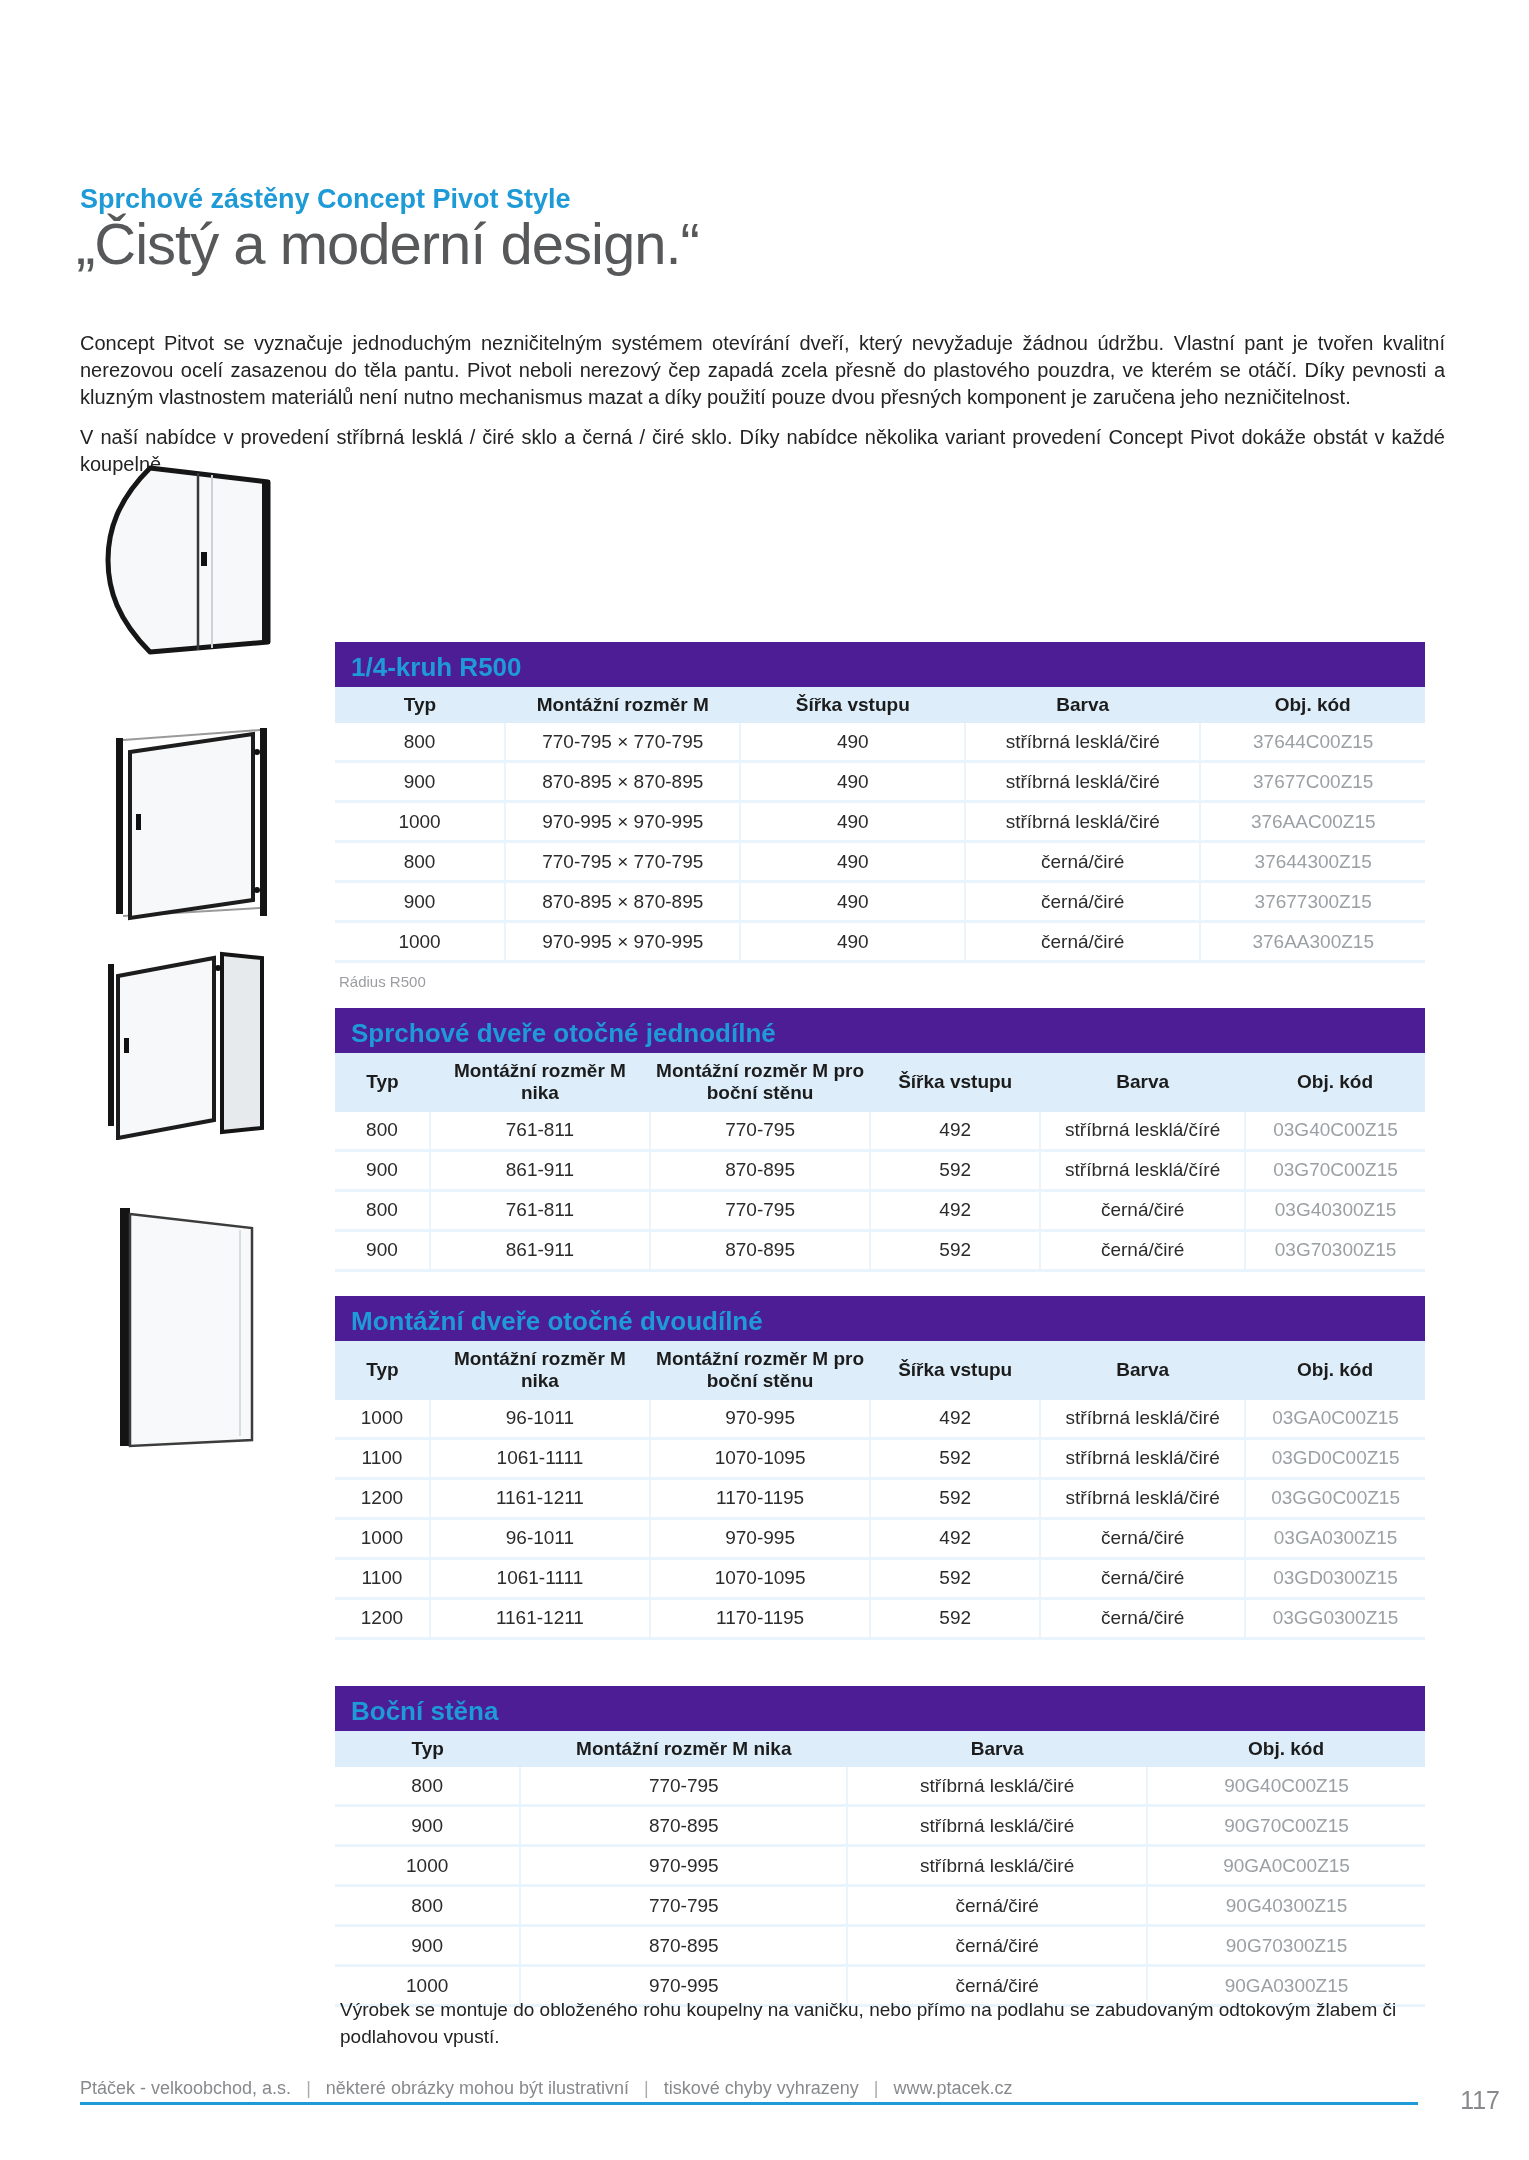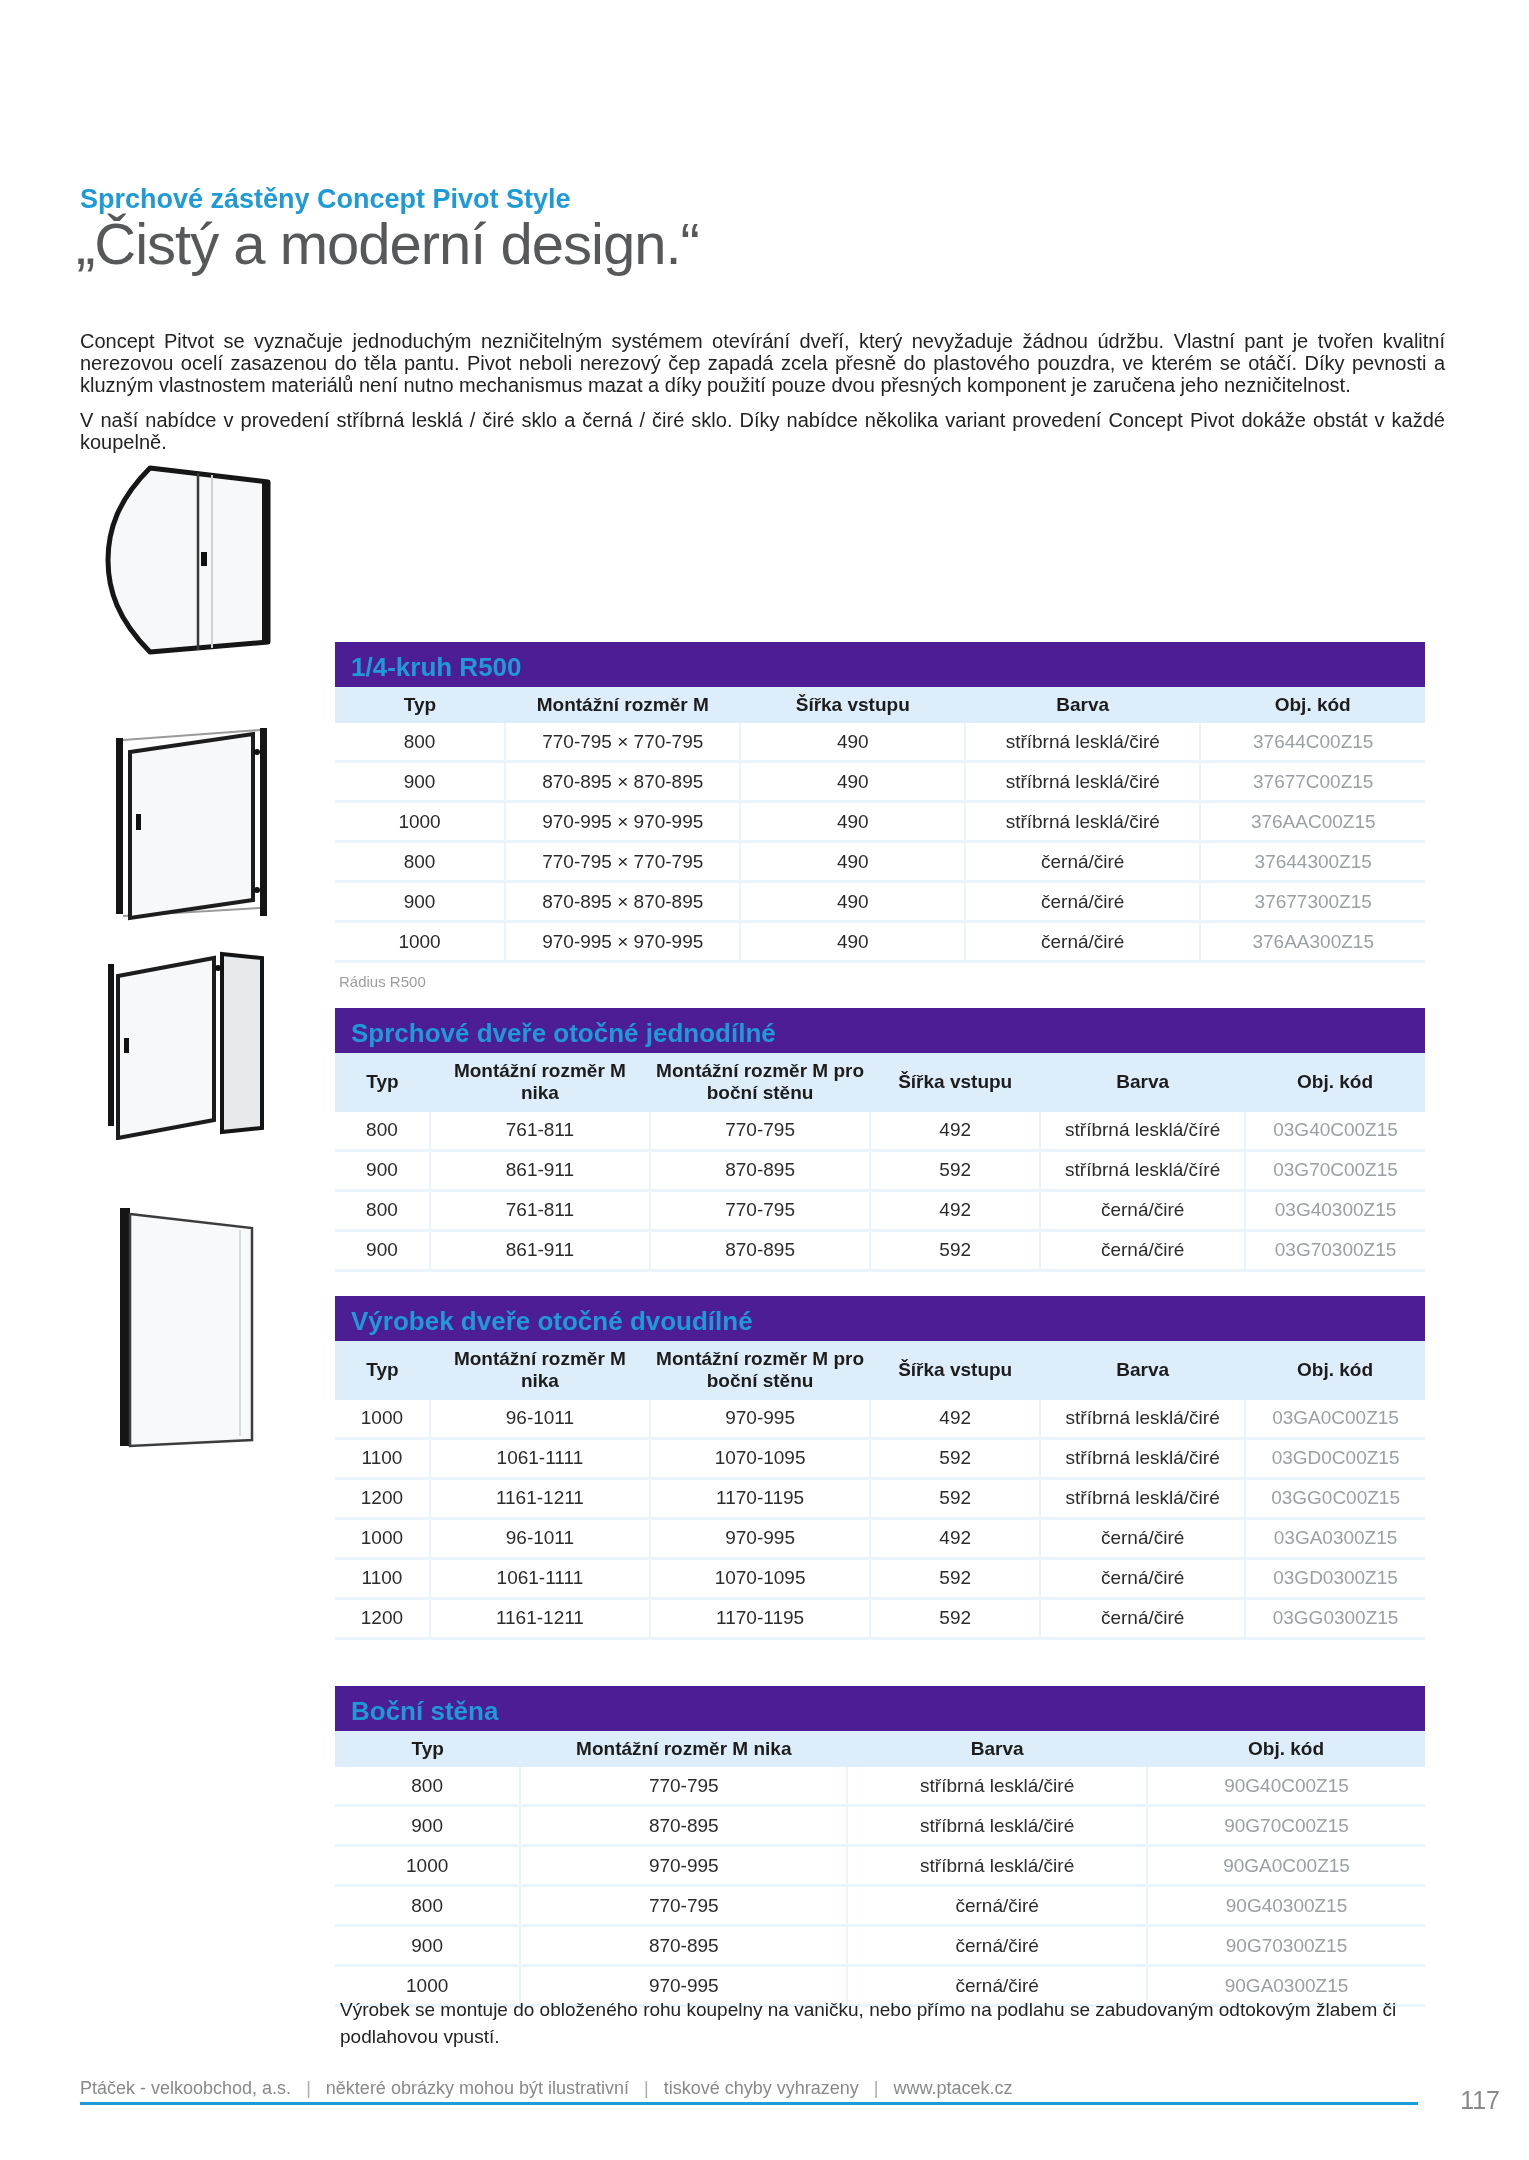--- a/index.html
+++ b/index.html
@@ -9,21 +9,21 @@
   }
   .eyebrow{
     position:absolute;left:80px;top:156px;font-size:27px;font-weight:bold;color:#1e9bd7;margin-top:28px;
   }
   .headline{
     position:absolute;left:76px;top:210px;font-size:58px;font-weight:400;color:#57585a;
     letter-spacing:-1px;white-space:nowrap;
   }
   .intro{position:absolute;left:80px;top:330px;width:1372px;}
   .intro p{
-    margin:0 7px 13px 0;font-size:20px;line-height:22px;color:#232323;text-align:justify;
+    margin:0 7px 13px 0;font-size:20px;line-height:27px;color:#232323;text-align:justify;
   }
   
   .table-block{position:absolute;width:1090px;}
   .tbl-title{
     background:#4c1d95;color:#1e9bd7;font-size:26px;font-weight:bold;
     padding:10px 0 4px 16px;
   }
   table.ptable{width:100%;border-collapse:collapse;table-layout:fixed;}
   table.ptable th{
     background:#ddeefa;font-size:19px;font-weight:bold;color:#1c1c1c;
@@ -227,21 +227,21 @@
             <td>870-895</td>
             <td>592</td>
             <td>černá/čiré</td>
             <td class="code">03G70300Z15</td>
           </tr>
         </tbody>
       </table>
     </div>
 
   <div class="table-block" style="left:335px;top:1296px;">
-      <div class="tbl-title">Výrobek dveře otočné dvoudílné</div>
+      <div class="tbl-title">Montážní dveře otočné dvoudílné</div>
       <table class="ptable">
         <colgroup>
           <col style="width: 8.7%;">
           <col style="width: 20.2%;">
           <col style="width: 20.2%;">
           <col style="width: 15.6%;">
           <col style="width: 18.8%;">
           <col style="width: 16.5%;">
         </colgroup>
         <thead>

